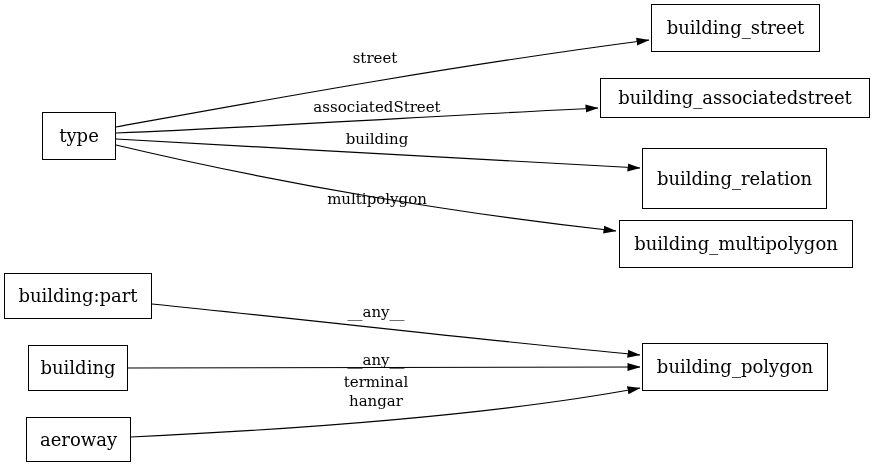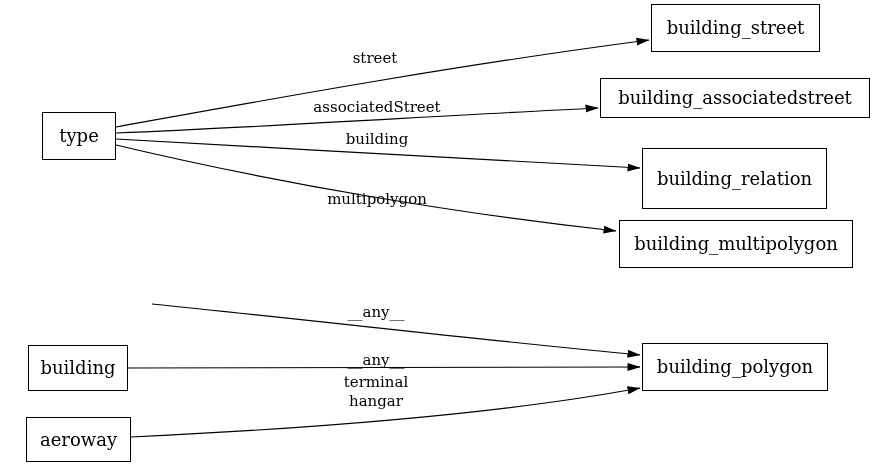--- a/index.html
+++ b/index.html
@@ -77,16 +77,17 @@
     <div class="edge-label" style="left: 377px; top: 174px; margin-top: 25px;">multipolygon</div>
     <div class="edge-label" style="left: 376px; top: 312px;">__any__</div>
     <div class="edge-label" style="left: 376px; top: 360px;">__any__</div>
     <div class="edge-label" style="left: 376px; top: 392px;">terminal
 hangar</div>
     <div class="node" style="left: 42px; top: 112px; width: 74px; height: 48px; text-align: center;">type</div>
     <div class="node" style="left: 651px; top: 4px; width: 169px; height: 48px;">building_street</div>
     <div class="node" style="left: 600px; top: 78px; width: 270px; height: 40px;">building_associatedstreet</div>
     <div class="node" style="left: 642px; top: 148px; width: 185px; height: 61px;">building_relation</div>
     <div class="node" style="left: 619px; top: 220px; width: 234px; height: 48px;">building_multipolygon</div>
+    <div class="node" style="left: 4px; top: 273px; width: 148px; height: 46px;">building:part</div>
     <div class="node" style="left: 28px; top: 345px; width: 100px; height: 46px;">building</div>
     <div class="node" style="left: 26px; top: 417px; width: 105px; height: 45px;">aeroway</div>
     <div class="node" style="left: 642px; top: 343px; width: 186px; height: 48px;">building_polygon</div>
   </div>
 
 </body></html>

